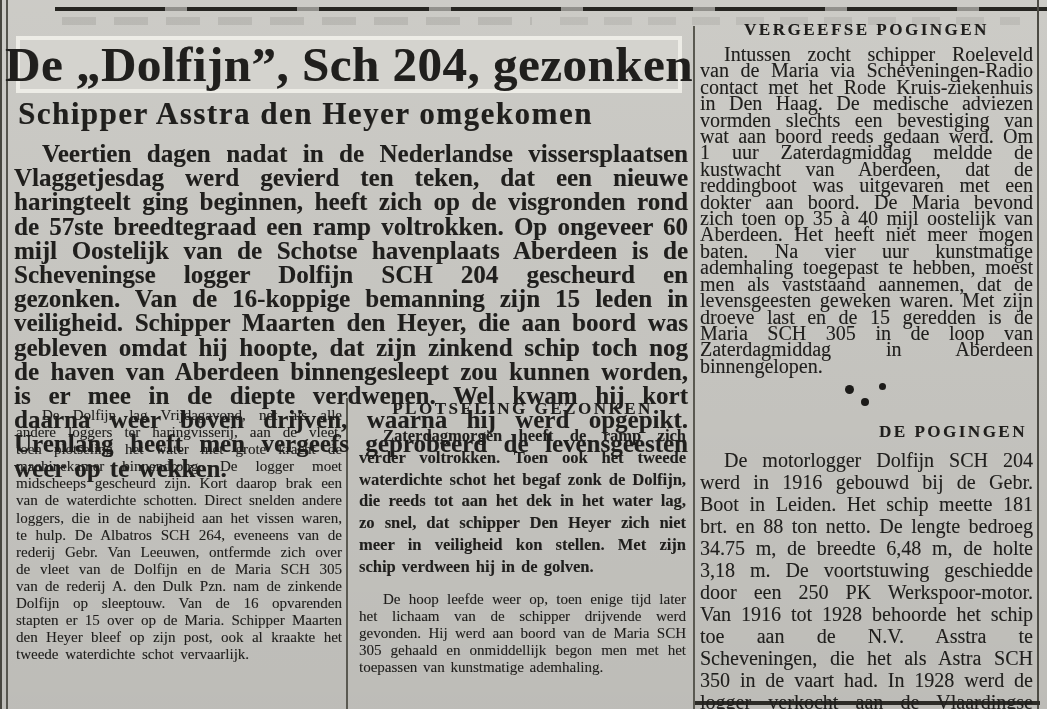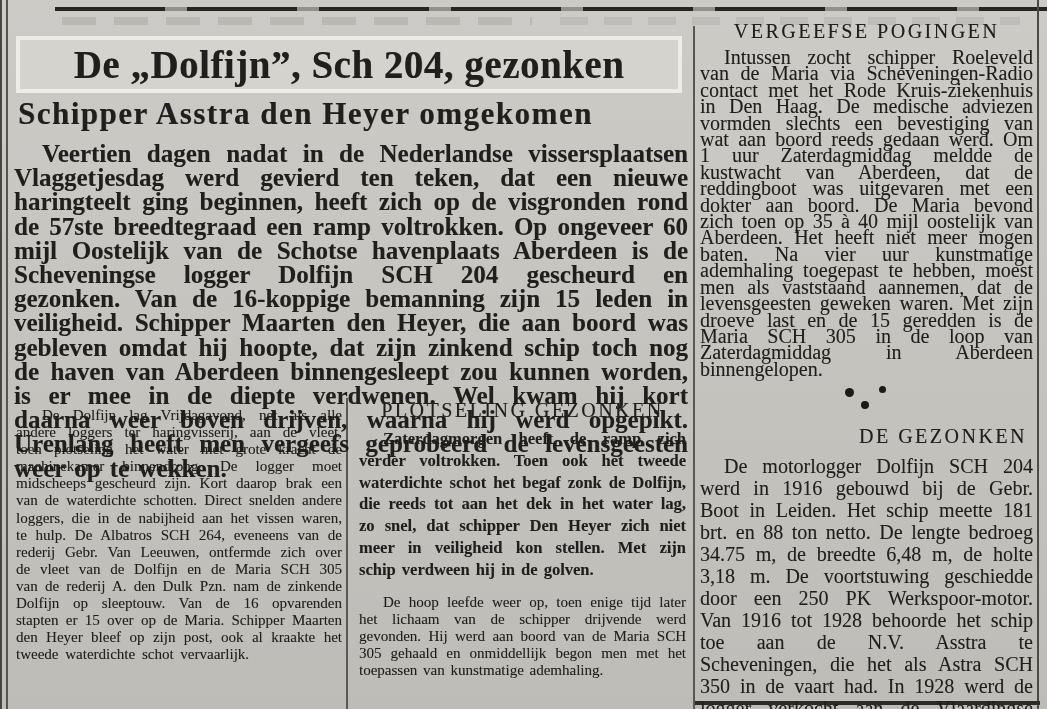--- a/index.html
+++ b/index.html
@@ -33,21 +33,21 @@
     background:repeating-linear-gradient(90deg, rgba(70,68,62,.13) 0 28px, transparent 28px 44px);}
 
   
   .headline-box{
     position:absolute;left:16px;top:36px;width:666px;height:57px;
     background:var(--boxbg,#d4d3ce);
     border:4px solid var(--boxborder,#edece6);
     display:flex;align-items:center;justify-content:center;
   }
   .headline{
-    margin:0;font-size:39px;font-weight:bold;letter-spacing:.5px;
+    margin:0;font-size:49px;font-weight:bold;letter-spacing:.5px;
     white-space:nowrap;
     text-shadow:.4px .4px 0 rgba(20,20,18,.45);
   }
   .subheadline{
     position:absolute;left:18px;top:96px;width:662px;margin:0;
     font-size:31px;font-weight:bold;letter-spacing:1.5px;white-space:nowrap;
     text-shadow:.4px .4px 0 rgba(20,20,18,.4);
   }
 
   
@@ -59,21 +59,21 @@
   }
 
   
   .subcol-left{
     position:absolute;left:16px;top:399px;width:326px;
     font-size:15px;line-height:17.1px;text-align:justify;word-spacing:3px;margin-top:8px;
   }
   .subcol-left p{margin:0;text-indent:26px;text-shadow:.25px .25px 0 rgba(20,20,18,.3);}
   .subcol-middle{position:absolute;left:359px;top:399px;width:327px;}
   .col-header{
-    margin:0;font-size:20px;font-weight:normal;letter-spacing:2.5px;
+    margin:0;font-size:17px;font-weight:bold;letter-spacing:2.5px;
     text-align:center;text-shadow:.3px .3px 0 rgba(20,20,18,.35);
   }
   .subcol-middle .para-bold{
     margin:6px 0 0 0;font-size:16.5px;font-weight:bold;line-height:21.8px;
     text-align:justify;text-indent:24px;word-spacing:2px;
     text-shadow:.3px .3px 0 rgba(20,20,18,.3);
   }
   .subcol-middle .para-regular{
     margin:13px 0 0 0;font-size:15px;line-height:17px;
     text-align:justify;text-indent:24px;word-spacing:2px;
@@ -128,17 +128,17 @@
   </div>
 
   <div class="right-col">
     <h3 class="col-header">VERGEEFSE POGINGEN</h3>
     <p class="para">Intussen zocht schipper Roeleveld van de Maria via Scheveningen-Radio contact met het Rode Kruis-ziekenhuis in Den Haag. De medische adviezen vormden slechts een bevestiging van wat aan boord reeds gedaan werd. Om 1 uur Zaterdagmiddag meldde de kustwacht van Aberdeen, dat de reddingboot was uitgevaren met een dokter aan boord. De Maria bevond zich toen op 35 à 40 mijl oostelijk van Aberdeen. Het heeft niet meer mogen baten. Na vier uur kunstmatige ademhaling toegepast te hebben, moest men als vaststaand aannemen, dat de levensgeesten geweken waren. Met zijn droeve last en de 15 geredden is de Maria SCH 305 in de loop van Zaterdagmiddag in Aberdeen binnengelopen.</p>
     <div class="dots">
       <span class="dot dot-1"></span>
       <span class="dot dot-2"></span>
       <span class="dot dot-3"></span>
     </div>
-    <h3 class="col-header header-bottom">DE GEZONKEN</h3>
+    <h3 class="col-header header-bottom">DE POGINGEN</h3>
     <p class="para para-bottom">De motorlogger Dolfijn SCH 204 werd in 1916 gebouwd bij de Gebr. Boot in Leiden. Het schip meette 181 brt. en 88 ton netto. De lengte bedroeg 34.75 m, de breedte 6,48 m, de holte 3,18 m. De voortstuwing geschiedde door een 250 PK Werkspoor-motor. Van 1916 tot 1928 behoorde het schip toe aan de N.V. Asstra te Scheveningen, die het als Astra SCH 350 in de vaart had. In 1928 werd de logger verkocht aan de Vlaardingse Stoomvisserij, die er de Theresia VL 40 van maakte. In 1954 kwam het schip, aangekocht door de firma Gebr. Van Leeuwen, in Scheveningen terug als de Dolfijn SCH 204.</p>
   </div>
 
 </div>
 
 </body></html>

